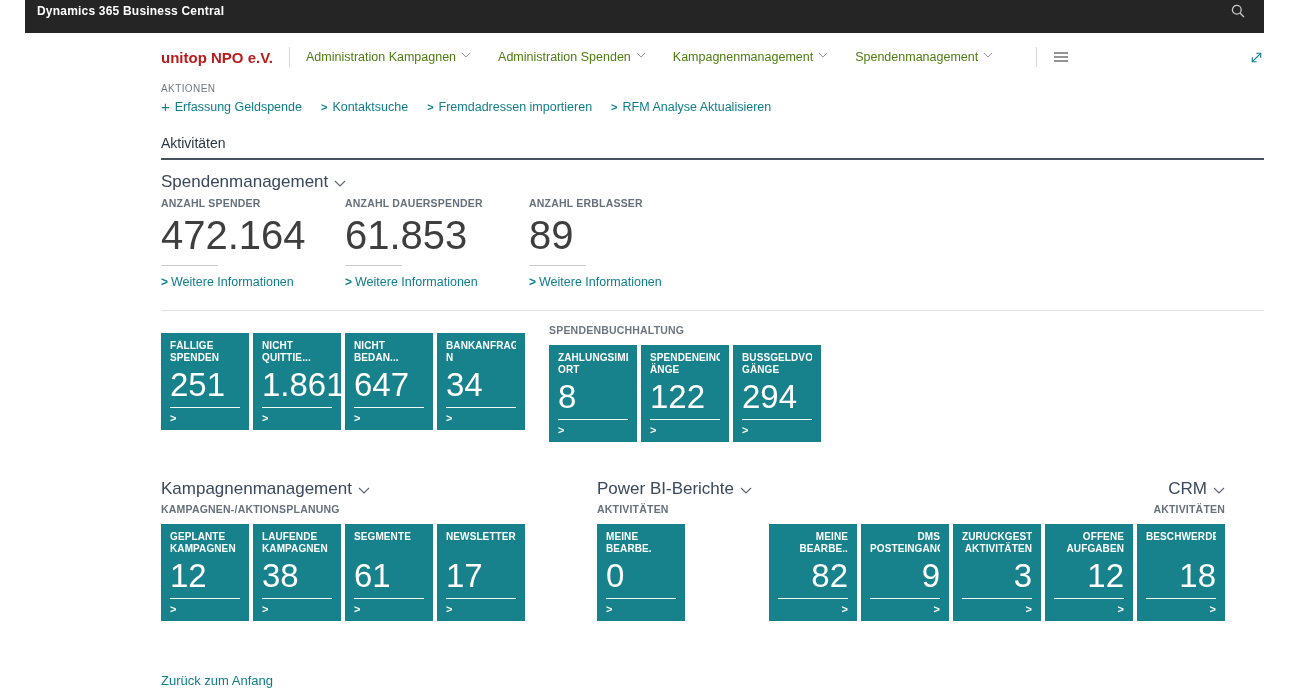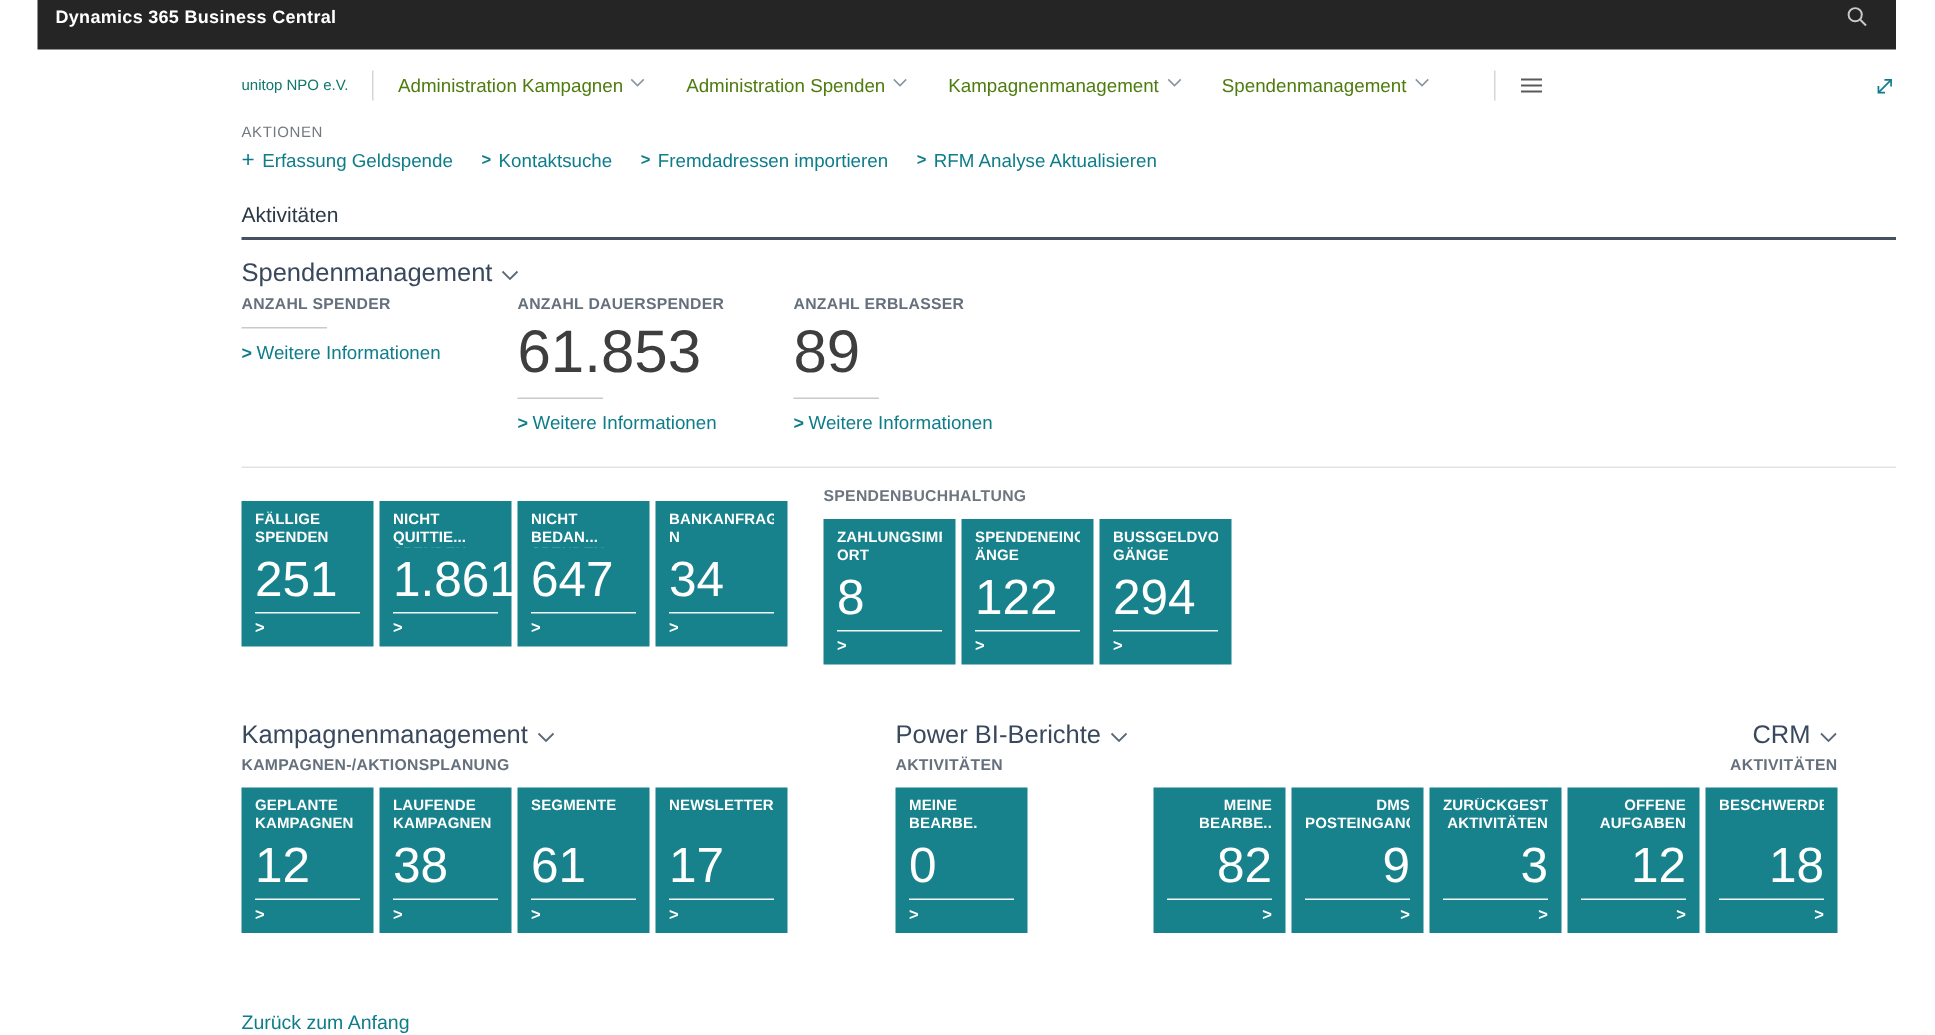--- a/index.html
+++ b/index.html
@@ -20,21 +20,21 @@
     position:absolute;left:25px;top:0;width:1239px;height:33px;
     background:var(--topbar);color:#fff;display:flex;align-items:center;
     padding:0 18px 12px 12px;
   }
   .topbar-title{font-size:12px;font-weight:700;letter-spacing:.2px;cursor:pointer;}
   .topbar-search{margin-left:auto;display:flex;align-items:center;cursor:pointer;}
   
   .content{position:absolute;left:161px;top:33px;width:1103px;}
   
   .navrow{display:flex;align-items:center;margin-top:12px;height:24px;}
-  .brand{font-size:10px;font-weight:400;color:#0f766e;white-space:nowrap;cursor:pointer;}
+  .brand{font-size:15px;font-weight:700;color:#b91c1c;white-space:nowrap;cursor:pointer;}
   .vdiv{width:1px;height:20px;background:#d6d6d6;margin:0 16px;flex:0 0 auto;}
   #nav-menus{display:flex;align-items:center;}
   .nav-item{
     font-size:12.5px;color:#4d7c0f;margin-right:27px;white-space:nowrap;
     display:inline-flex;cursor:pointer;
   }
   .nav-item svg{margin-left:5px;margin-top:2px;}
   .hamburger{display:flex;align-items:center;cursor:pointer;margin-right:4px;}
   .expand{margin-left:auto;display:flex;align-items:center;cursor:pointer;}
   
@@ -189,21 +189,21 @@
   <div class="sm-heading">
     <span class="section-heading">
       <span>Spendenmanagement</span>
       <svg width="12" height="7" viewBox="0 0 12 7" fill="none" stroke="#5a6878" stroke-width="1.2">
           <path d="M1 1 L6 6 L11 1"></path>
         </svg>
     </span>
   </div>
 
   <div id="kpi-row">
-      <div class="kpi-col"><div class="kpi-label">ANZAHL SPENDER</div><div class="kpi-rule"></div><span class="kpi-link">
+      <div class="kpi-col"><div class="kpi-label">ANZAHL SPENDER</div><div class="kpi-value">472.164</div><div class="kpi-rule"></div><span class="kpi-link">
           <span class="chev">&gt;</span>
           <span>Weitere Informationen</span>
         </span></div>
       <div class="kpi-col"><div class="kpi-label">ANZAHL DAUERSPENDER</div><div class="kpi-value">61.853</div><div class="kpi-rule"></div><span class="kpi-link">
           <span class="chev">&gt;</span>
           <span>Weitere Informationen</span>
         </span></div>
       <div class="kpi-col"><div class="kpi-label">ANZAHL ERBLASSER</div><div class="kpi-value">89</div><div class="kpi-rule"></div><span class="kpi-link">
           <span class="chev">&gt;</span>
           <span>Weitere Informationen</span>

